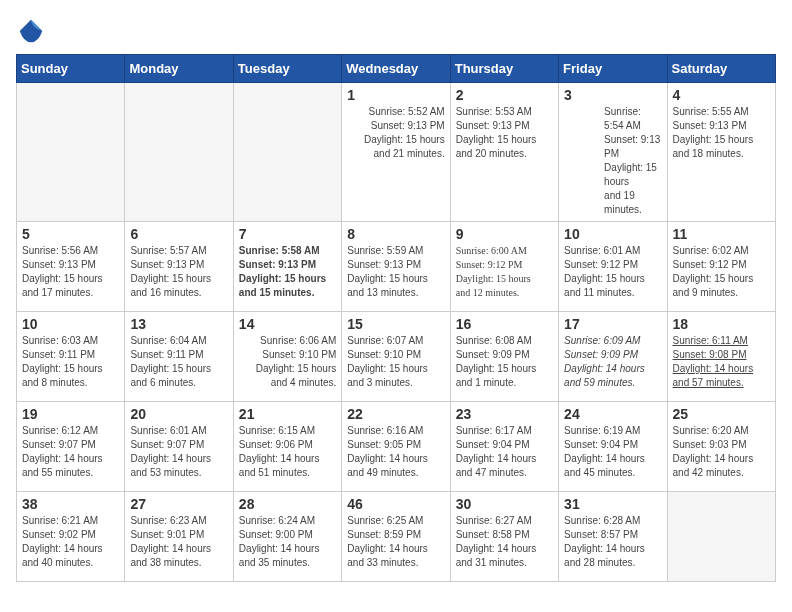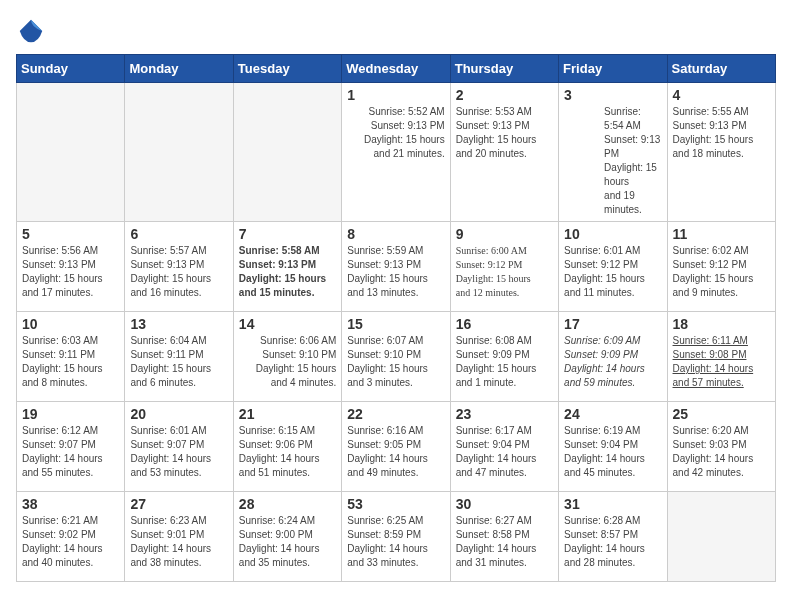--- a/index.html
+++ b/index.html
@@ -324,21 +324,21 @@
 and 38 minutes.</div>
         </td>
         <td>
           <span class="day-number">28</span>
           <div class="day-info" style="white-space: pre-line;">Sunrise: 6:24 AM
 Sunset: 9:00 PM
 Daylight: 14 hours
 and 35 minutes.</div>
         </td>
         <td>
-          <span class="day-number">53</span>
+          <span class="day-number">46</span>
           <div class="day-info" style="white-space: pre-line;">Sunrise: 6:25 AM
 Sunset: 8:59 PM
 Daylight: 14 hours
 and 33 minutes.</div>
         </td>
         <td>
           <span class="day-number">30</span>
           <div class="day-info" style="white-space: pre-line;">Sunrise: 6:27 AM
 Sunset: 8:58 PM
 Daylight: 14 hours

